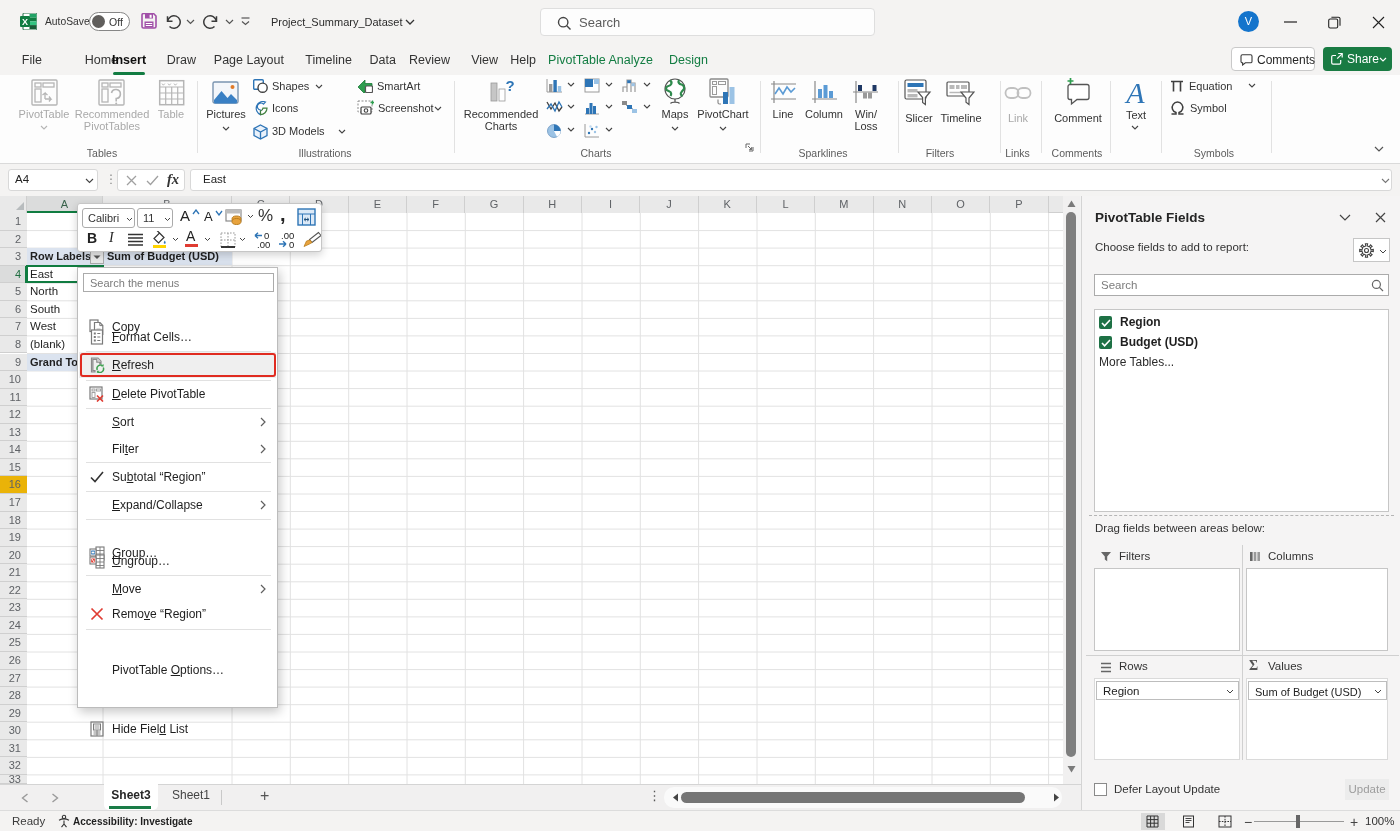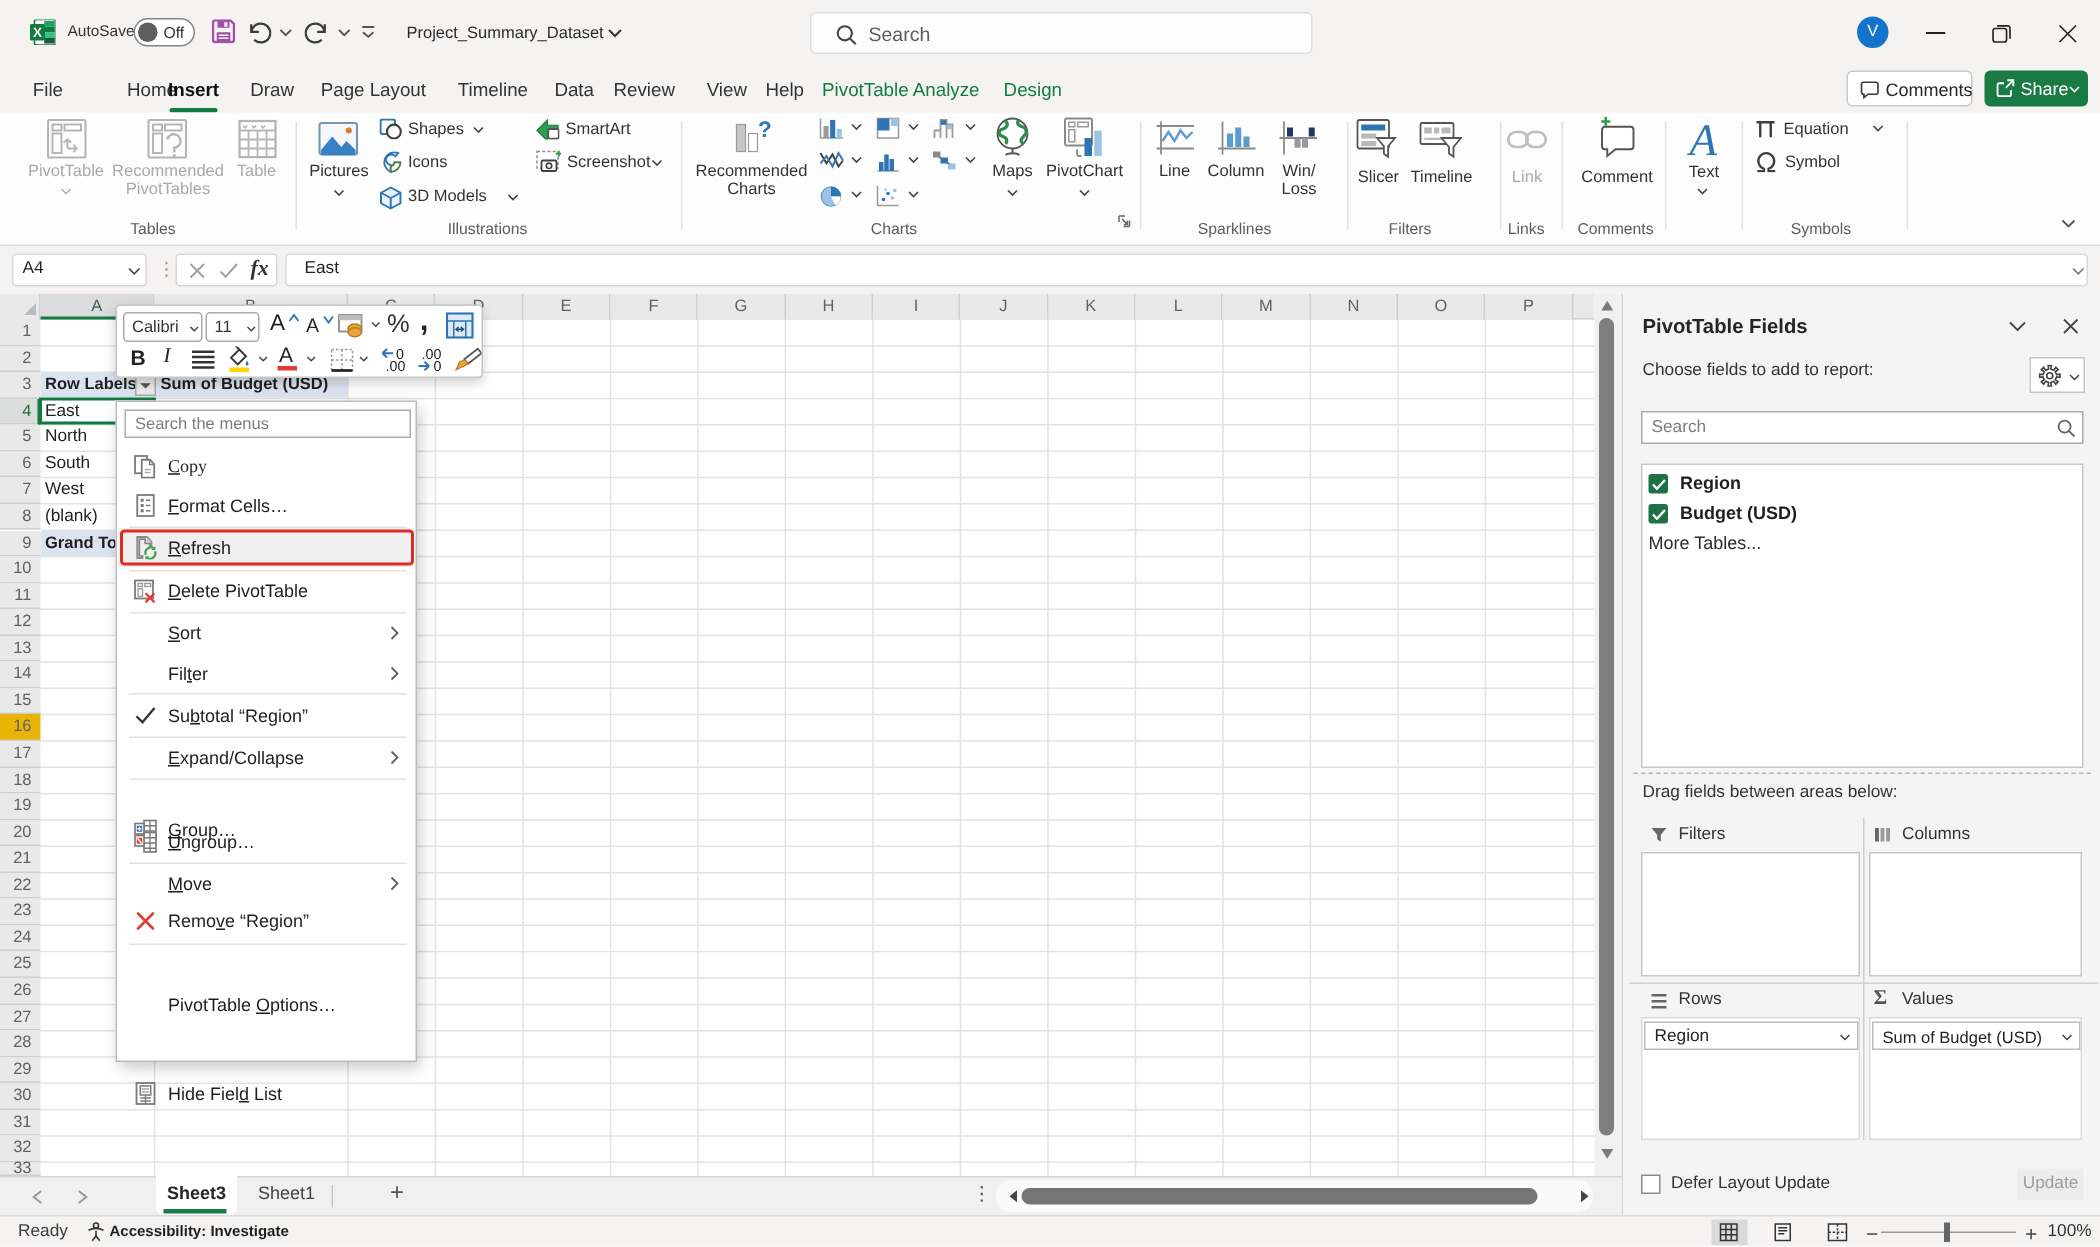--- a/index.html
+++ b/index.html
@@ -793,21 +793,21 @@
     </svg>
     <svg class="abs" style="left:224px;top:27px" width="19" height="17" viewBox="0 0 19 17">
       <path d="M16.5 1.5 l-9 7 2.5 3 9-7z" fill="#fff" stroke="#555" stroke-width="1.1"></path>
       <path d="M8 9 L4.5 10 2 15.5 7.5 13 10 11.5z" fill="#e8a33d" stroke="#b97d1e" stroke-width="0.8"></path>
     </svg>
   </div>
   <div class="abs" id="cmenu">
       <div class="abs" style="left:5px;top:5px;width:191px;height:19px;border:1px solid #ababab">
         <div class="abs" style="left:6px;top:3px;font-size:11px;color:#7c7c7c">Search the menus</div>
       </div>
-<div class="mi" style="top:30.0px;font-family:Liberation Serif, serif;">
+<div class="mi" style="top:46px;">
 <span class="ic">
           <svg width="16" height="16" viewBox="0 0 16 16">
             <rect x="1" y="1" width="8" height="11.5" fill="#fff" stroke="#7a7a7a" stroke-width="1.2"></rect>
             <path d="M5.5 3.5 H11 l2.8 3 v9 H5.5z" fill="#fff" stroke="#7a7a7a" stroke-width="1.2"></path>
             <path d="M10.8 3.8 v2.8 h2.8" fill="none" stroke="#7a7a7a" stroke-width="1"></path>
             <path d="M7.5 10 h4 M7.5 12 h4" stroke="#aaa" stroke-width="0.9"></path>
           </svg>
         </span>
 <span class="txt"><u>C</u>opy</span>
 </div>

